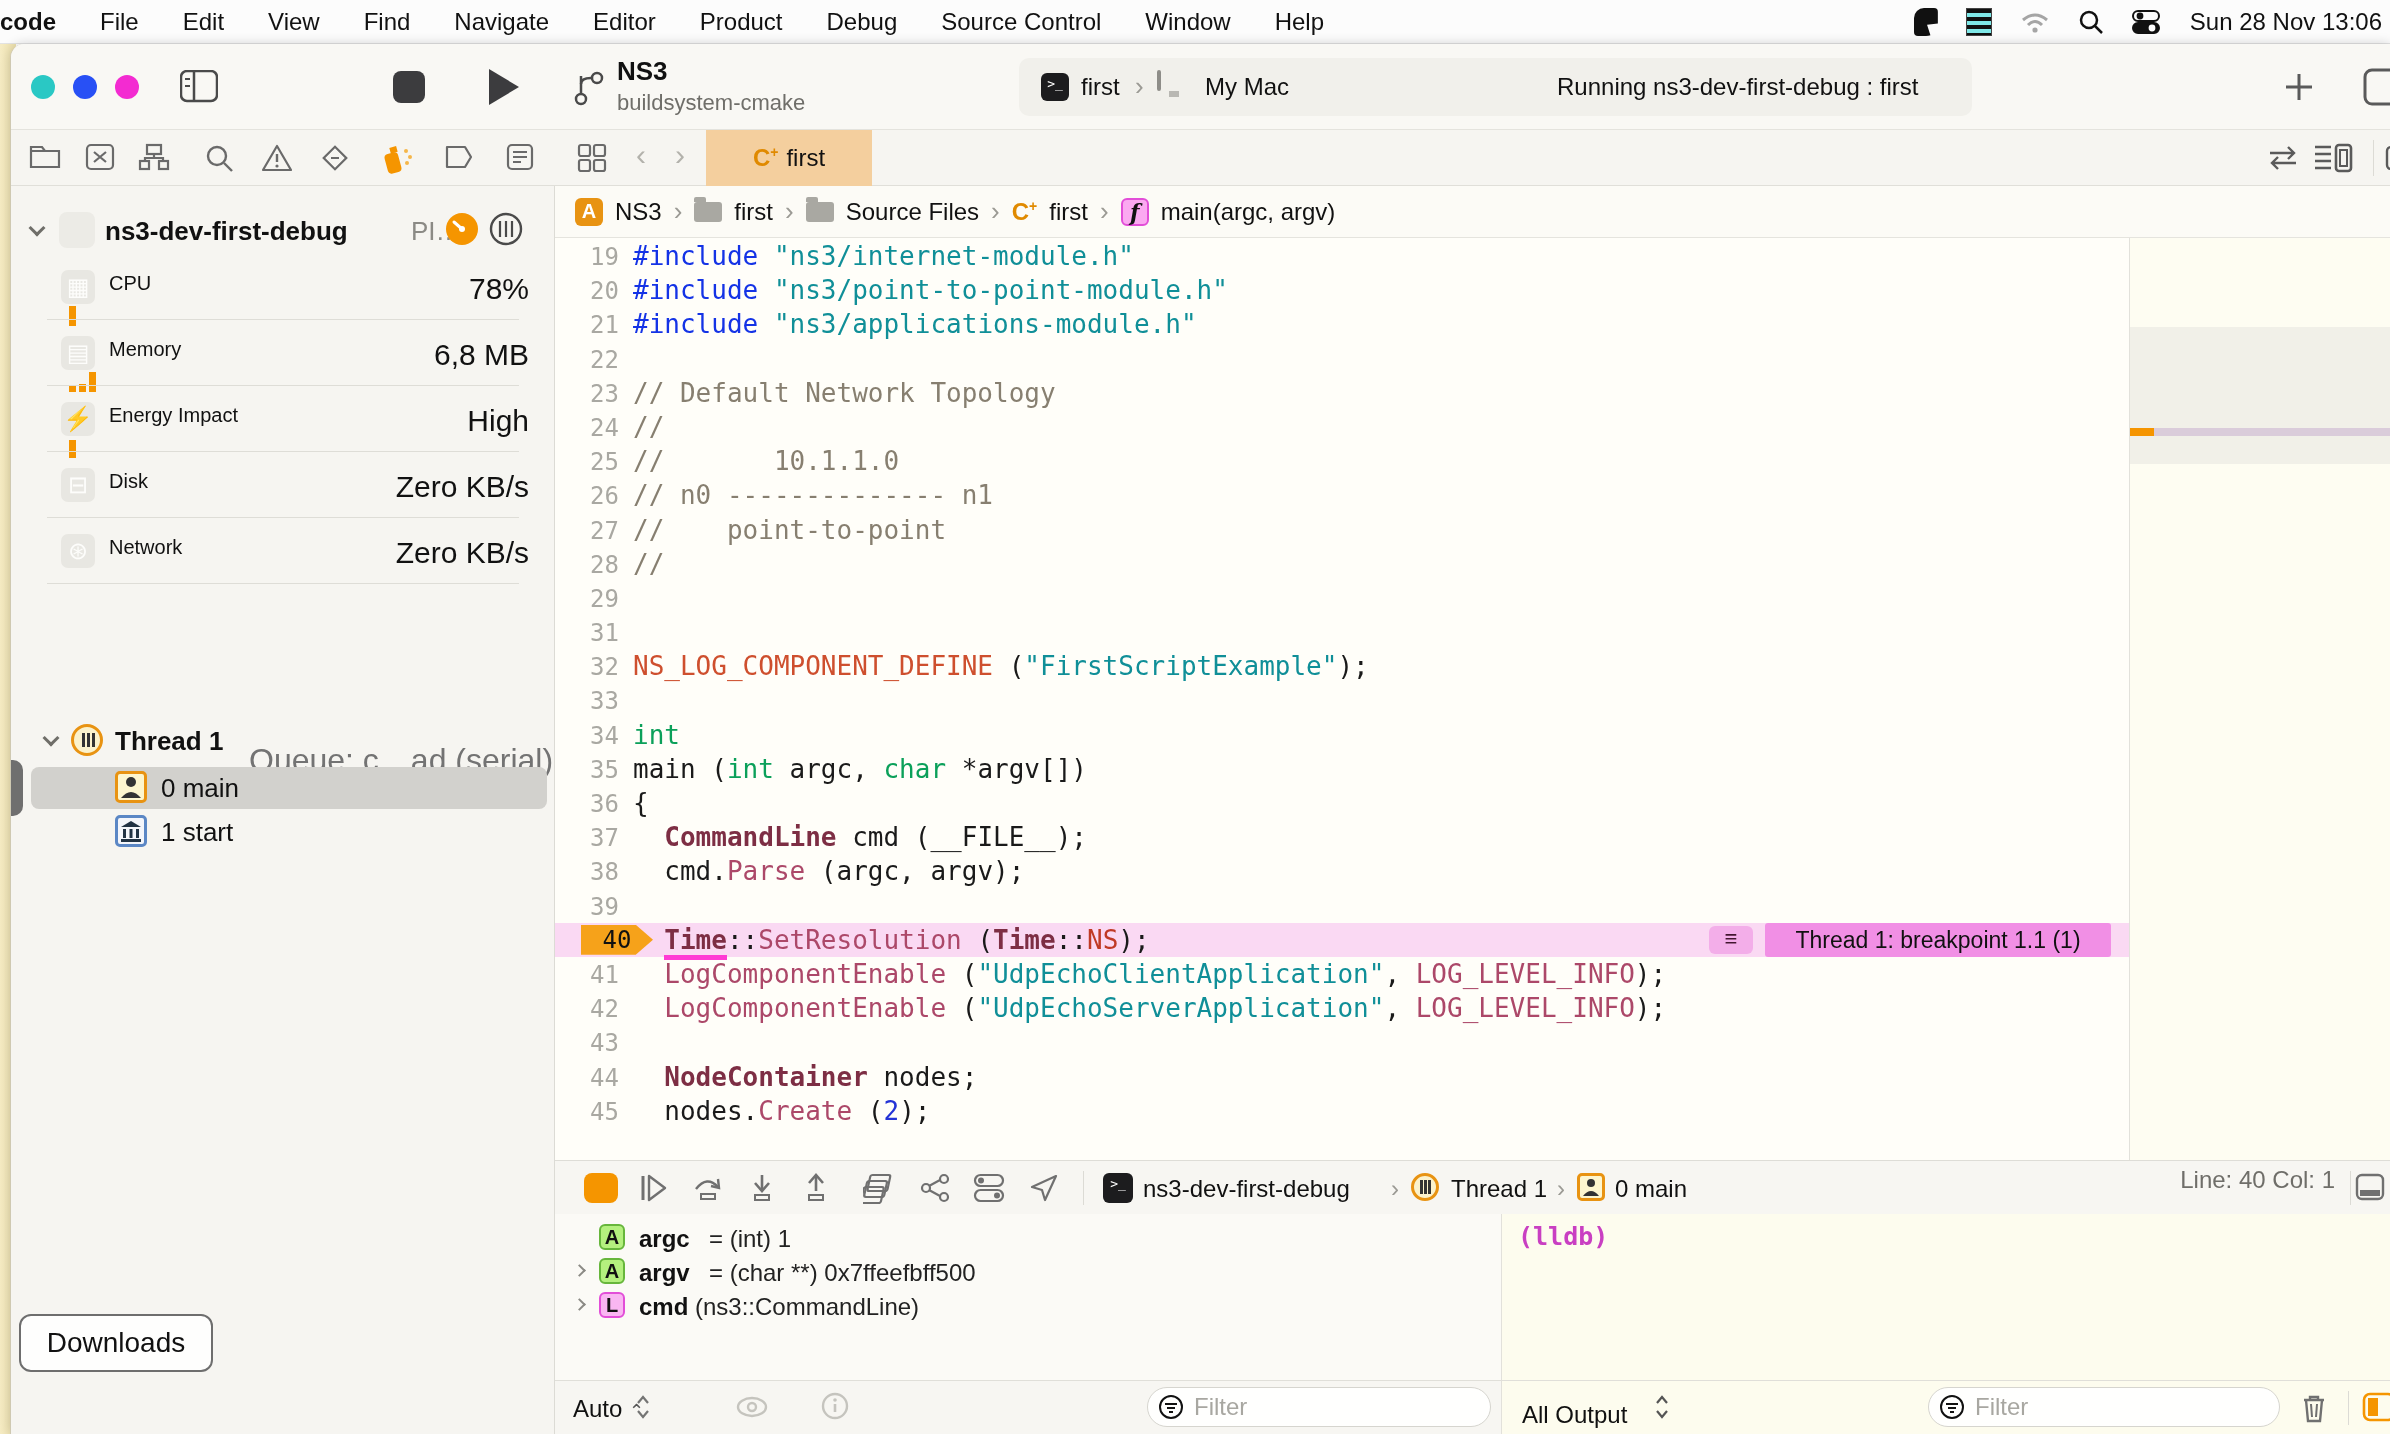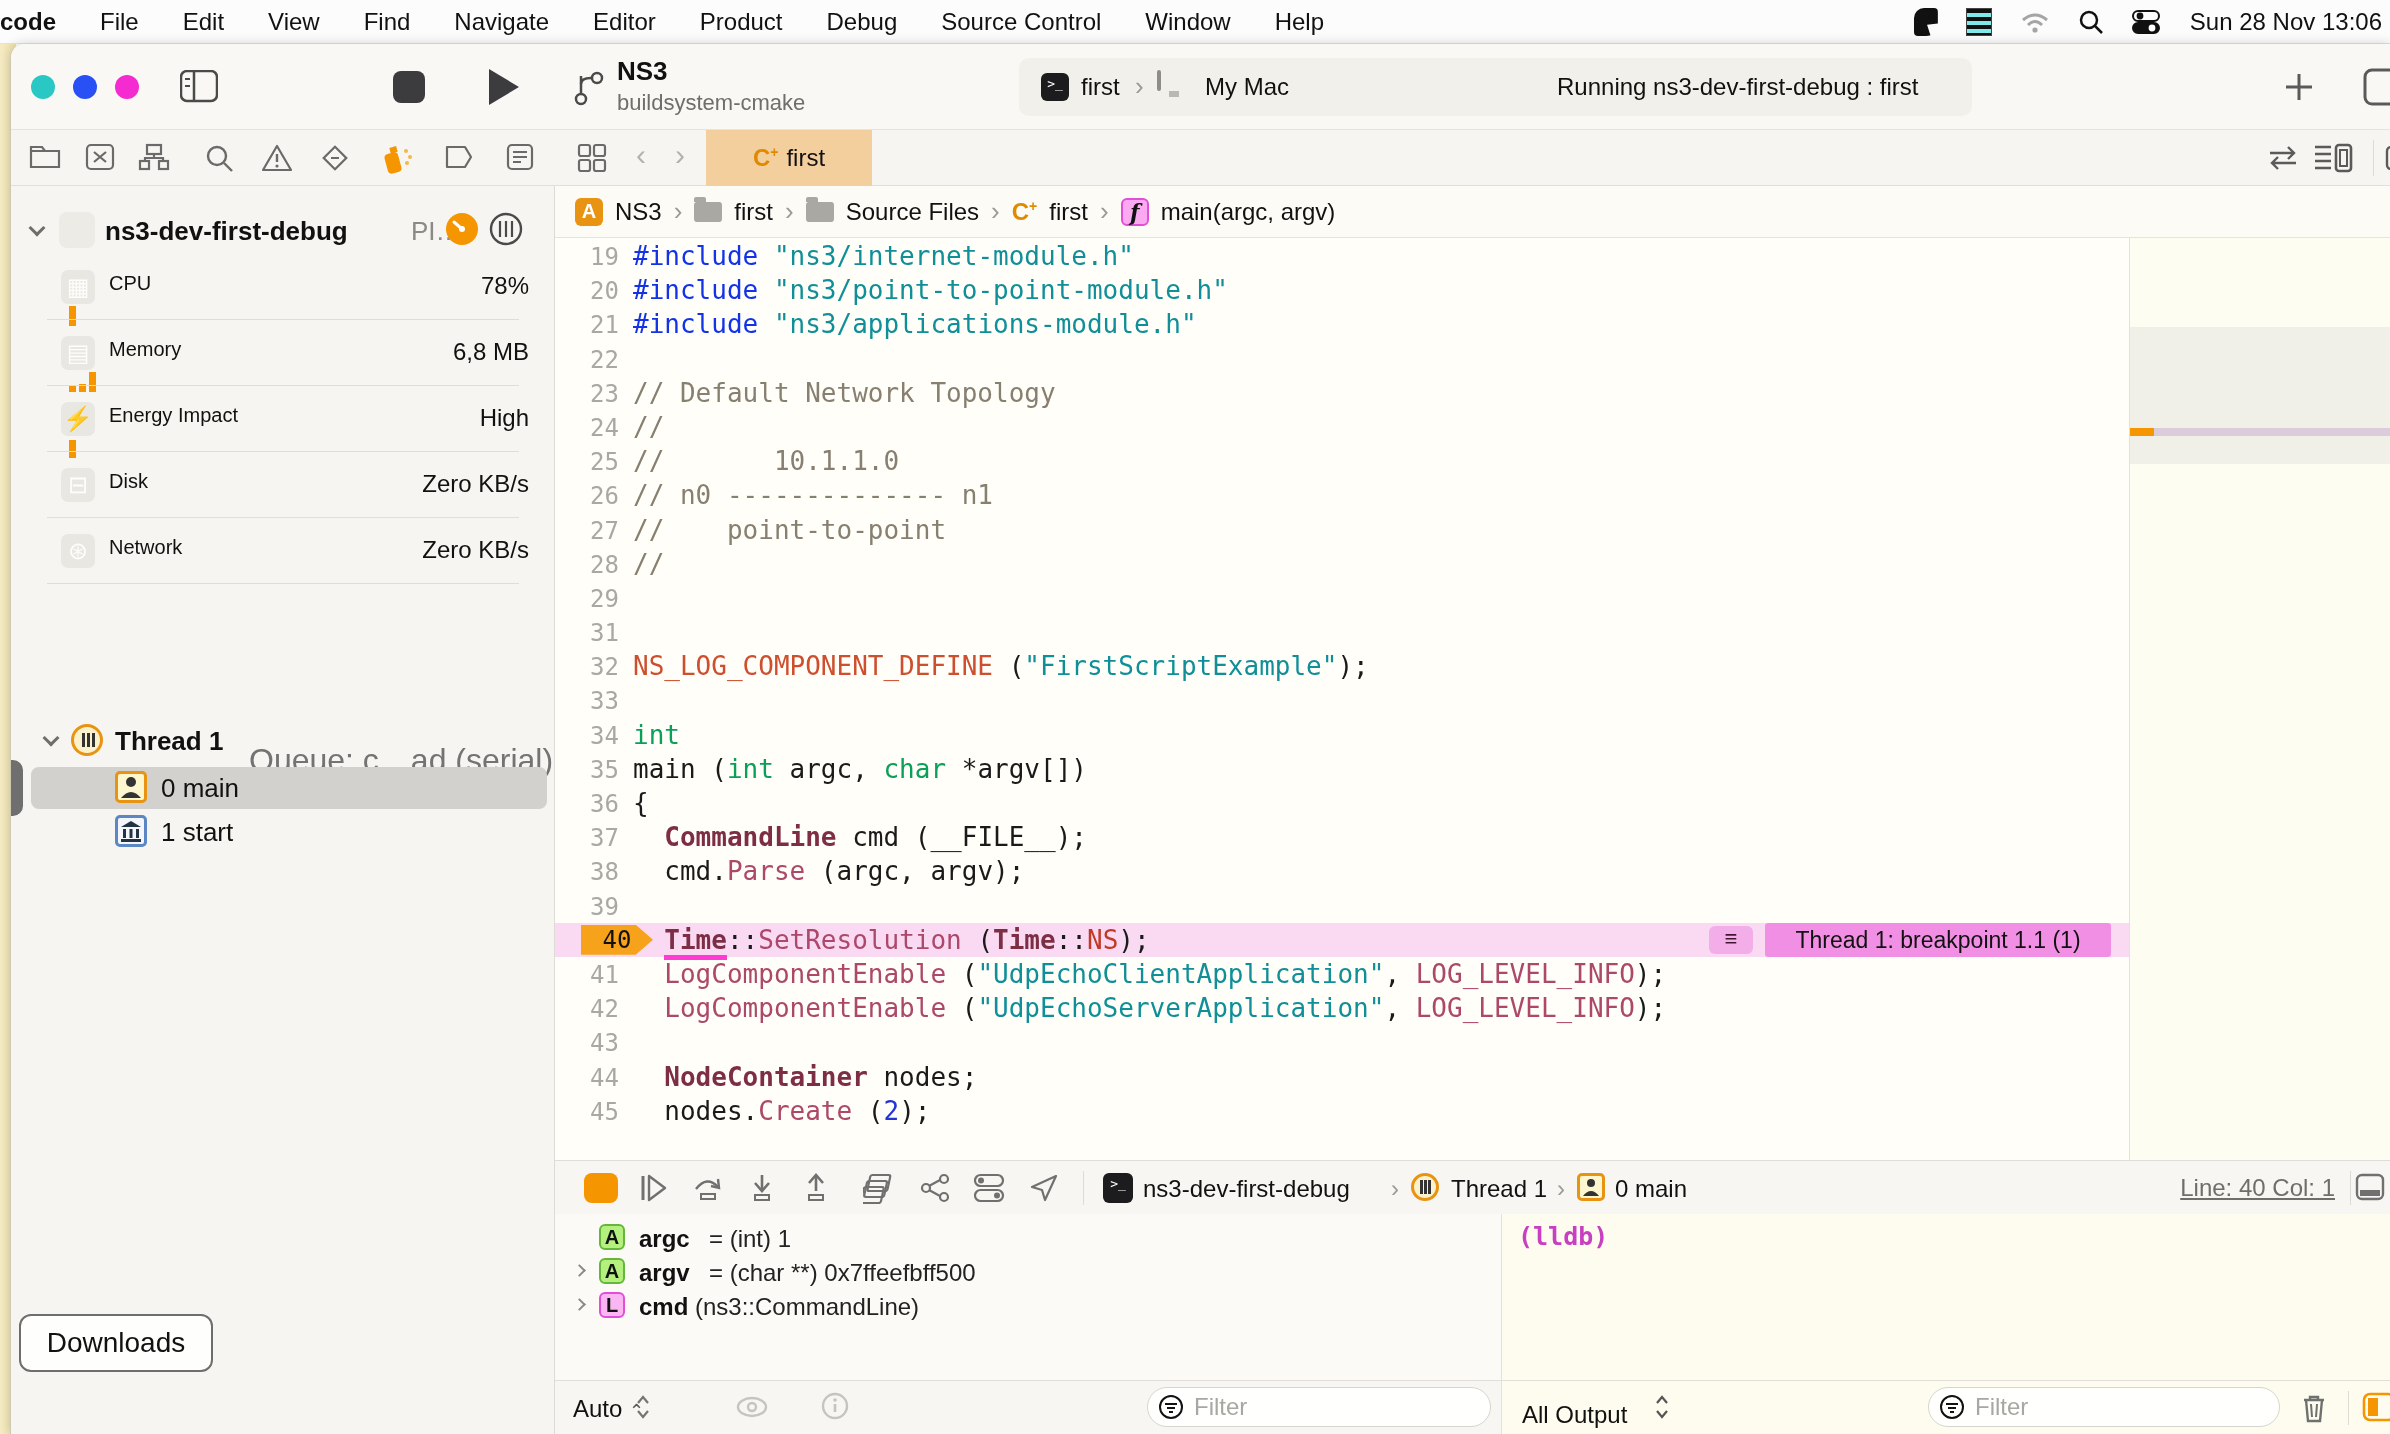--- a/index.html
+++ b/index.html
@@ -58,21 +58,21 @@
   .chev.down { transform:rotate(45deg); }
   #process-row { position:absolute; left:0; top:24px; width:544px; height:44px; }
   #process-name { position:absolute; left:94px; top:6px; font-size:26px; font-weight:bold; white-space:nowrap; }
   #process-trunc { position:absolute; left:400px; top:6px; font-size:26px; color:#8B8A85; }
   .proc-icn { position:absolute; left:48px; top:2px; width:36px; height:36px; background:#ECEBE6; border-radius:8px; }
   #gauge-list { position:absolute; left:0; top:68px; width:544px; }
   .gauge-row { position:relative; height:66px; }
   .gauge-icn { position:absolute; left:50px; top:16px; width:34px; height:34px; background:#E8E7E2; border-radius:7px;
     color:#FDFDFB; font-size:24px; display:flex; align-items:center; justify-content:center; }
   .gauge-label { position:absolute; left:98px; top:18px; font-size:20px; }
-  .gauge-value { position:absolute; right:26px; top:18px; font-size:24px; }
+  .gauge-value { position:absolute; right:26px; top:18px; font-size:30px; }
   .gauge-bars { position:absolute; left:58px; top:50px; display:flex; align-items:flex-end; gap:3px; height:22px; }
   .gauge-bars i { display:block; width:7px; background:#F59500; }
   .gauge-sep { position:absolute; left:36px; bottom:0; width:472px; border-bottom:1px solid #DEDDD7; }
   #thread-row { position:absolute; left:0; top:534px; width:544px; height:44px; }
   #thread-icn { position:absolute; left:60px; top:4px; width:32px; height:32px; border-radius:50%; border:3px solid #E89312; background:#FBF2CC; }
   #thread-icn i, .strand-i { position:absolute; top:6px; width:3px; height:14px; background:#333; }
   #thread-name { position:absolute; left:104px; top:6px; font-size:26px; font-weight:bold; }
   #thread-queue { position:absolute; left:238px; top:22px; font-size:32px; color:#737373; white-space:nowrap; }
   #frame-list { position:absolute; left:0; top:580px; width:544px; }
   .frame-row { position:relative; height:44px; }
@@ -122,21 +122,21 @@
   #debugbar { position:absolute; left:544px; top:1116px; width:1836px; height:54px; background:#F7F6F2;
     border-top:1px solid #DEDDD7; }
   #bp-toggle { position:absolute; left:29px; top:12px; width:34px; height:30px; background:#F59500; border-radius:8px; }
   .db-icn { position:absolute; top:12px; }
   .db-sep { position:absolute; top:10px; width:1px; height:34px; background:#DCDBD5; }
   .db-crumb { position:absolute; top:14px; font-size:24px; white-space:nowrap; }
   .mini-term { position:absolute; top:12px; width:30px; height:30px; background:#1C1C1E; border-radius:6px; color:#fff;
     font-size:13px; font-family:"DejaVu Sans Mono",monospace; display:flex; justify-content:center; padding-top:3px; }
   .mini-thread { position:absolute; top:12px; width:28px; height:28px; border-radius:50%; border:3px solid #E89312; background:#FBF2CC; }
   .mini-person { position:absolute; top:12px; width:28px; height:28px; border-radius:5px; border:3px solid #E89312; background:#FDF6CF; }
-  #line-col { position:absolute; right:56px; top:13px; font-size:24px; color:#6F6E69;text-decoration:underline; }
+  #line-col { position:absolute; right:56px; top:5px; font-size:24px; color:#6F6E69; }
 
   
   #debug-content { position:absolute; left:544px; top:1170px; width:1836px; height:166px; background:#FBFAF6; }
   #console-pane { position:absolute; left:946px; top:0; width:890px; height:166px; background:#FDFCEE; border-left:1px solid #E2E1DB; }
   #lldb-prompt { position:absolute; left:16px; top:8px; color:#C93FC2; font-weight:bold; font-size:25px; font-family:"DejaVu Sans Mono",monospace; }
   #var-list { position:absolute; left:0; top:8px; width:940px; }
   .var-row { position:relative; height:34px; font-size:24px; }
   .var-chev { position:absolute; left:20px; top:10px; width:9px; height:9px; border-right:2.5px solid #8B8A85; border-bottom:2.5px solid #8B8A85; transform:rotate(-45deg); }
   .var-badge { position:absolute; left:44px; top:2px; width:26px; height:26px; border-radius:6px; font-size:20px; font-weight:bold;
     display:flex; align-items:center; justify-content:center; }

